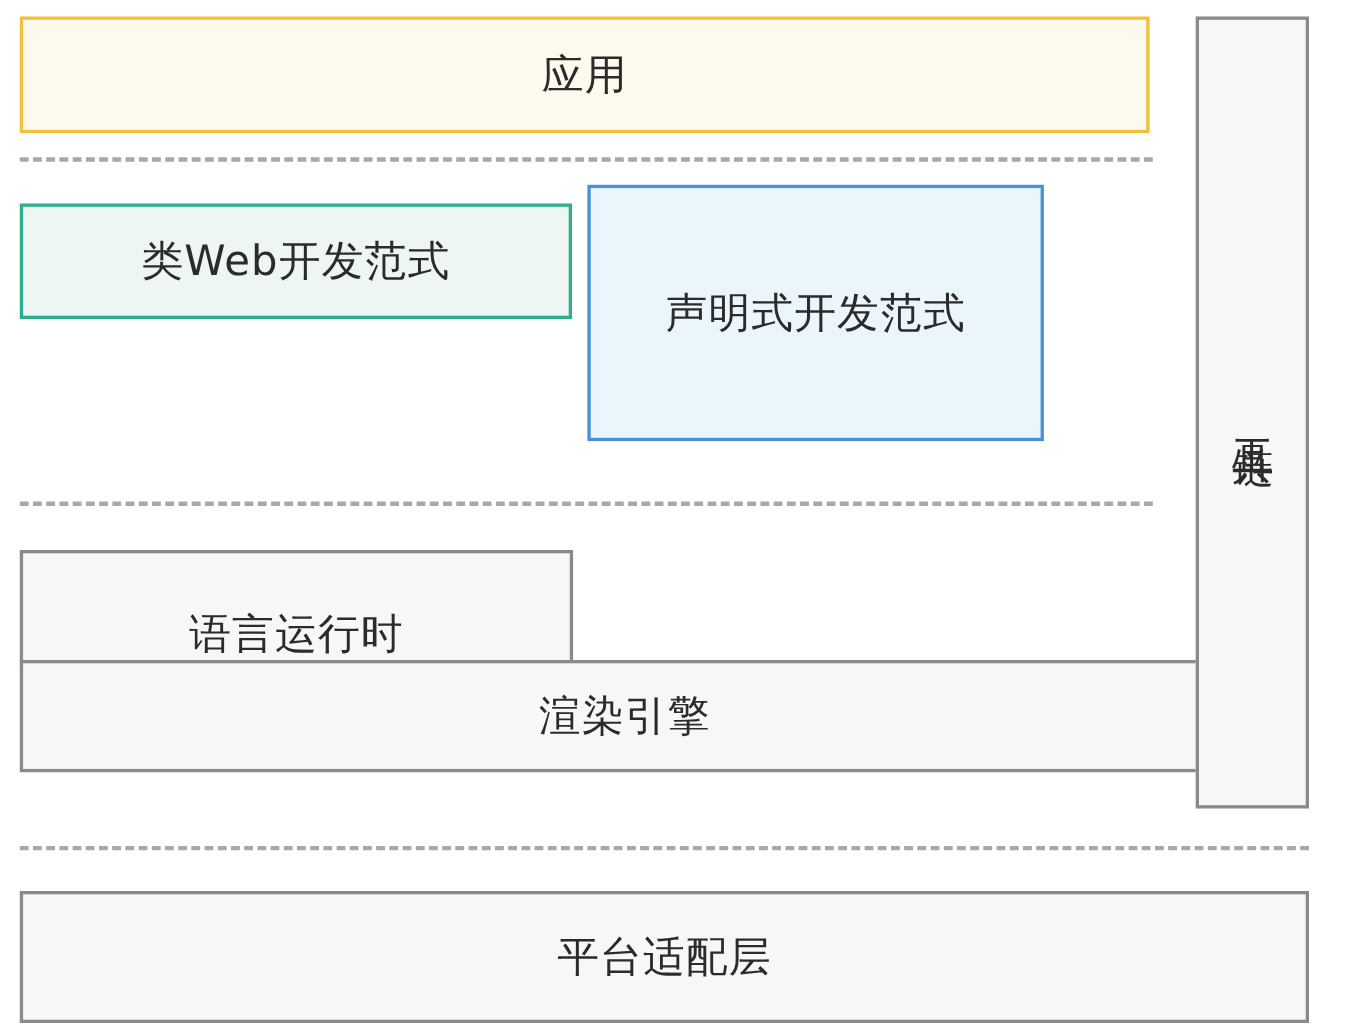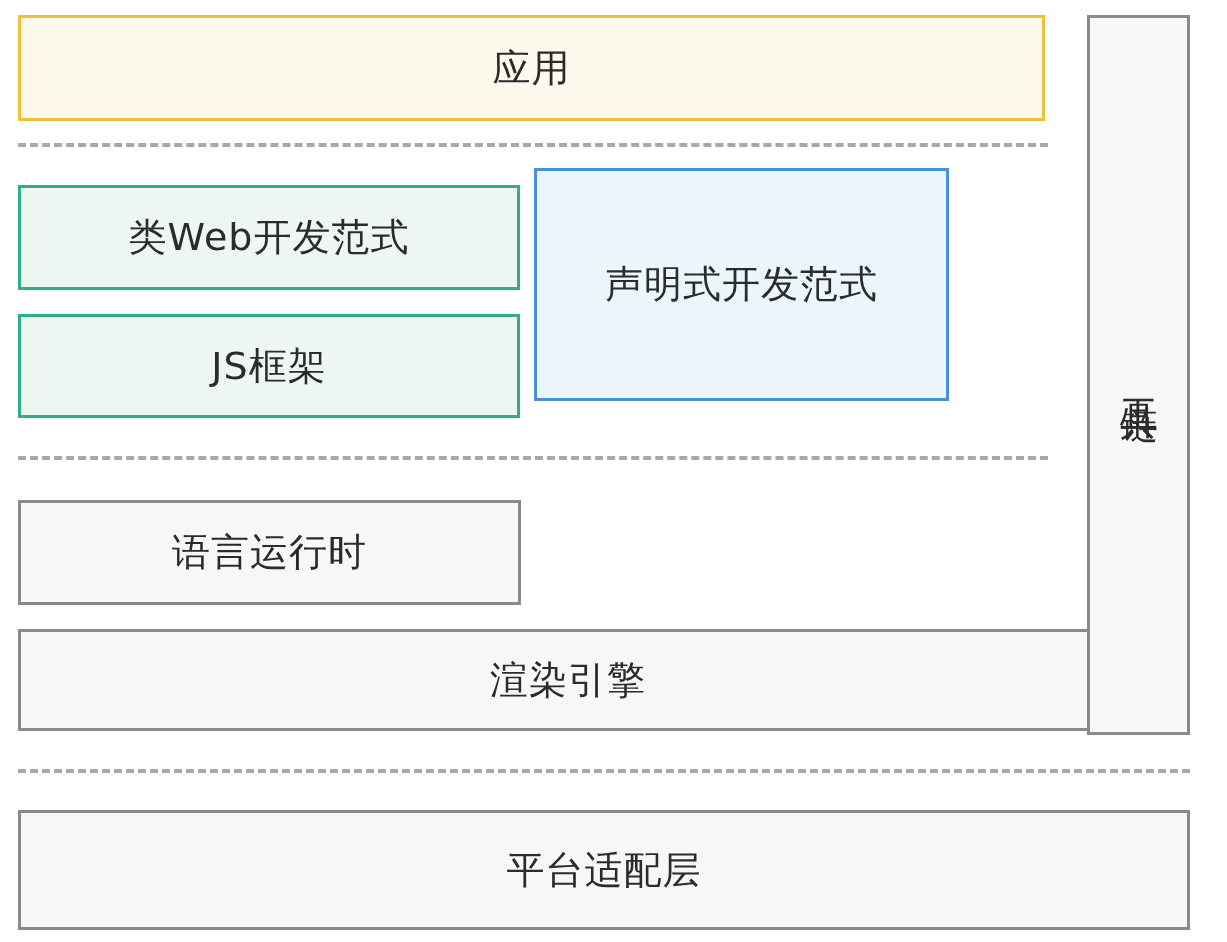--- a/index.html
+++ b/index.html
@@ -48,23 +48,23 @@
     height: 0;
     border-top: 4px dashed var(--dash, #a8a8a8);
   }
   
   .pos-app           { left: 18px;   top: 15px;  width: 1027px; height: 106px; }
   .pos-dash1         { left: 18px;   top: 143px; width: 1030px; }
   .pos-web-paradigm  { left: 18px;   top: 185px; width: 502px;  height: 105px; }
   .pos-js-framework  { left: 18px;   top: 314px; width: 502px;  height: 104px; }
   .pos-declarative   { left: 534px;  top: 168px; width: 415px;  height: 233px; }
   .pos-dash2         { left: 18px;   top: 456px; width: 1030px; }
-  .pos-lang-runtime  { left: 18px;   top: 500px; width: 503px;  height: 105px; }
+  .pos-lang-runtime  { left: 18px;   top: 500px; width: 503px;  height: 105px; align-items: flex-end; }
   .pos-ui-backend    { left: 540px;  top: 500px; width: 497px;  height: 105px; }
-  .pos-render-engine { left: 18px;   top: 629px; width: 1100px; height: 102px; }
+  .pos-render-engine { left: 18px;   top: 600px; width: 1100px; height: 102px; }
   .pos-toolchain     { left: 1087px; top: 15px;  width: 103px;  height: 720px; }
   .pos-dash3         { left: 18px;   top: 769px; width: 1172px; }
   .pos-platform      { left: 18px;   top: 810px; width: 1172px; height: 120px; }
   .vertical-label {
     writing-mode: vertical-rl;
     text-orientation: upright;
     font-size: 38px;
     font-weight: 500;
     color: var(--text, #2b2b2b);
     letter-spacing: 4px;
@@ -78,23 +78,20 @@
   <div class="box box--yellow pos-app">
     <span class="label">应用</span>
   </div>
 
   <div class="dashed-sep pos-dash1"></div>
 
   <div class="box box--green pos-web-paradigm">
     <span class="label">类Web开发范式</span>
   </div>
 
-  <div class="box box--green pos-js-framework">
-    <span class="label">JS框架</span>
-  </div>
 
   <div class="box box--blue pos-declarative">
     <span class="label">声明式开发范式</span>
   </div>
 
   <div class="dashed-sep pos-dash2"></div>
 
   <div class="box pos-lang-runtime">
     <span class="label">语言运行时</span>
   </div>

